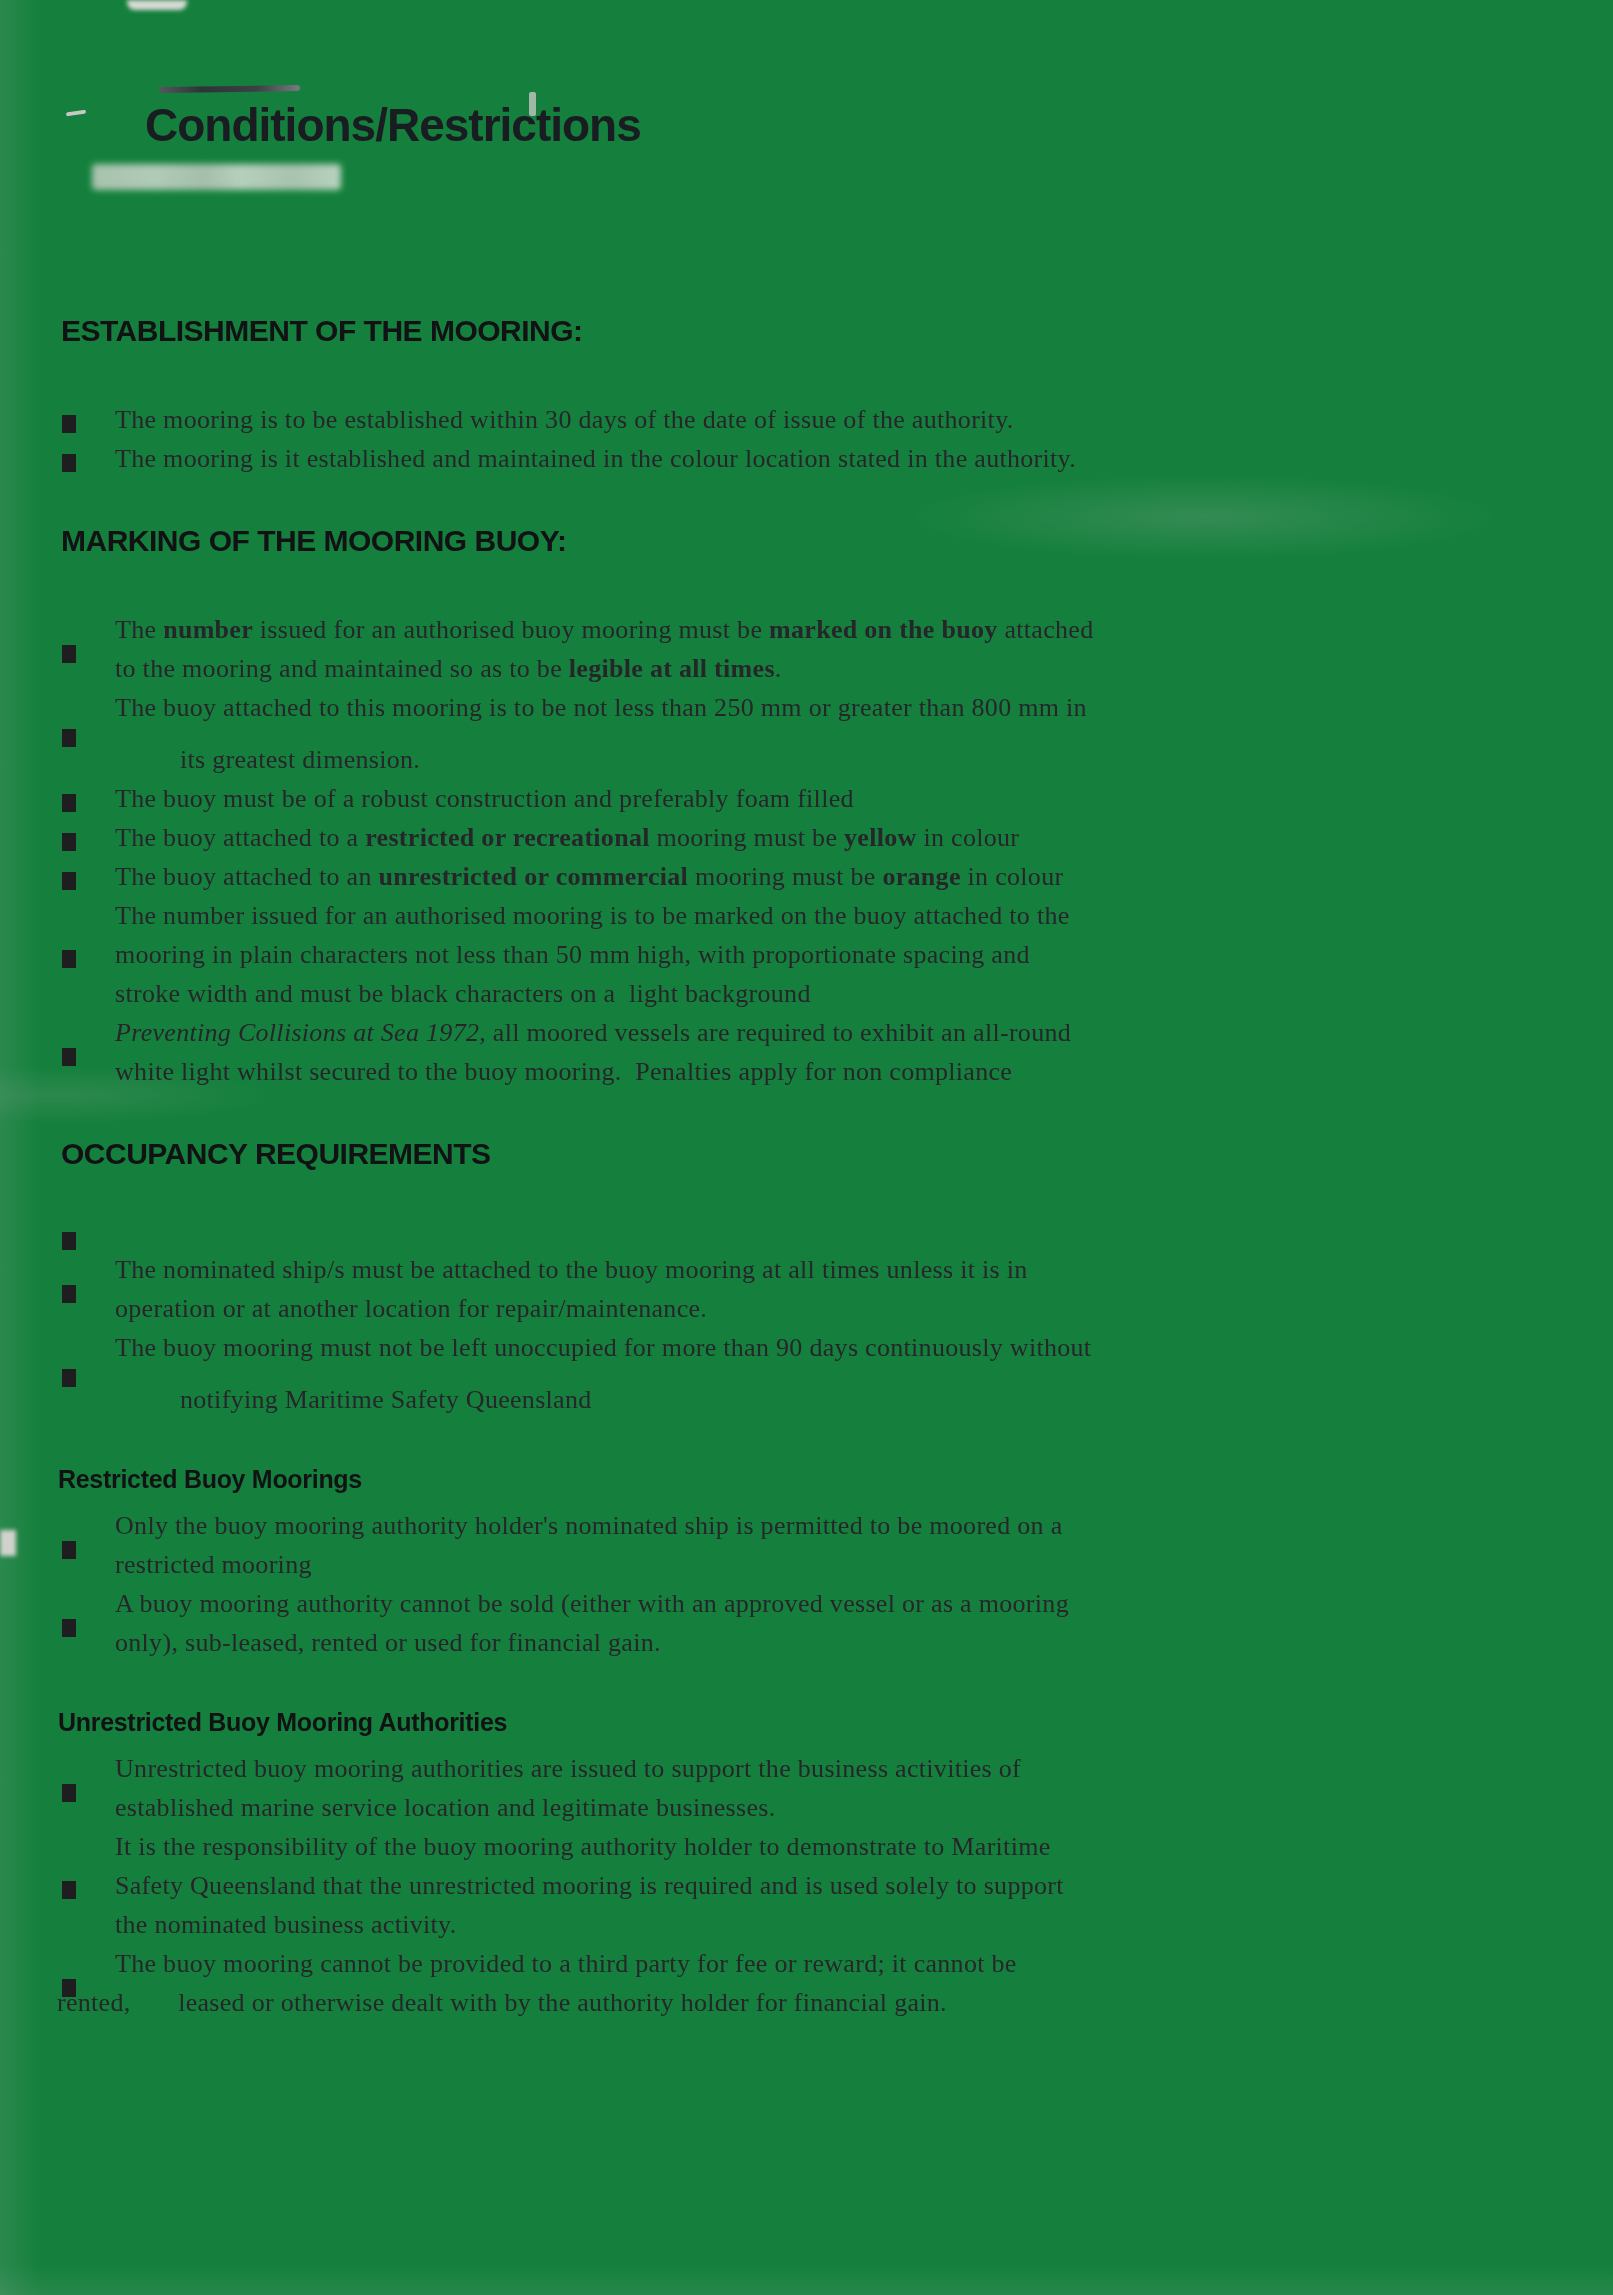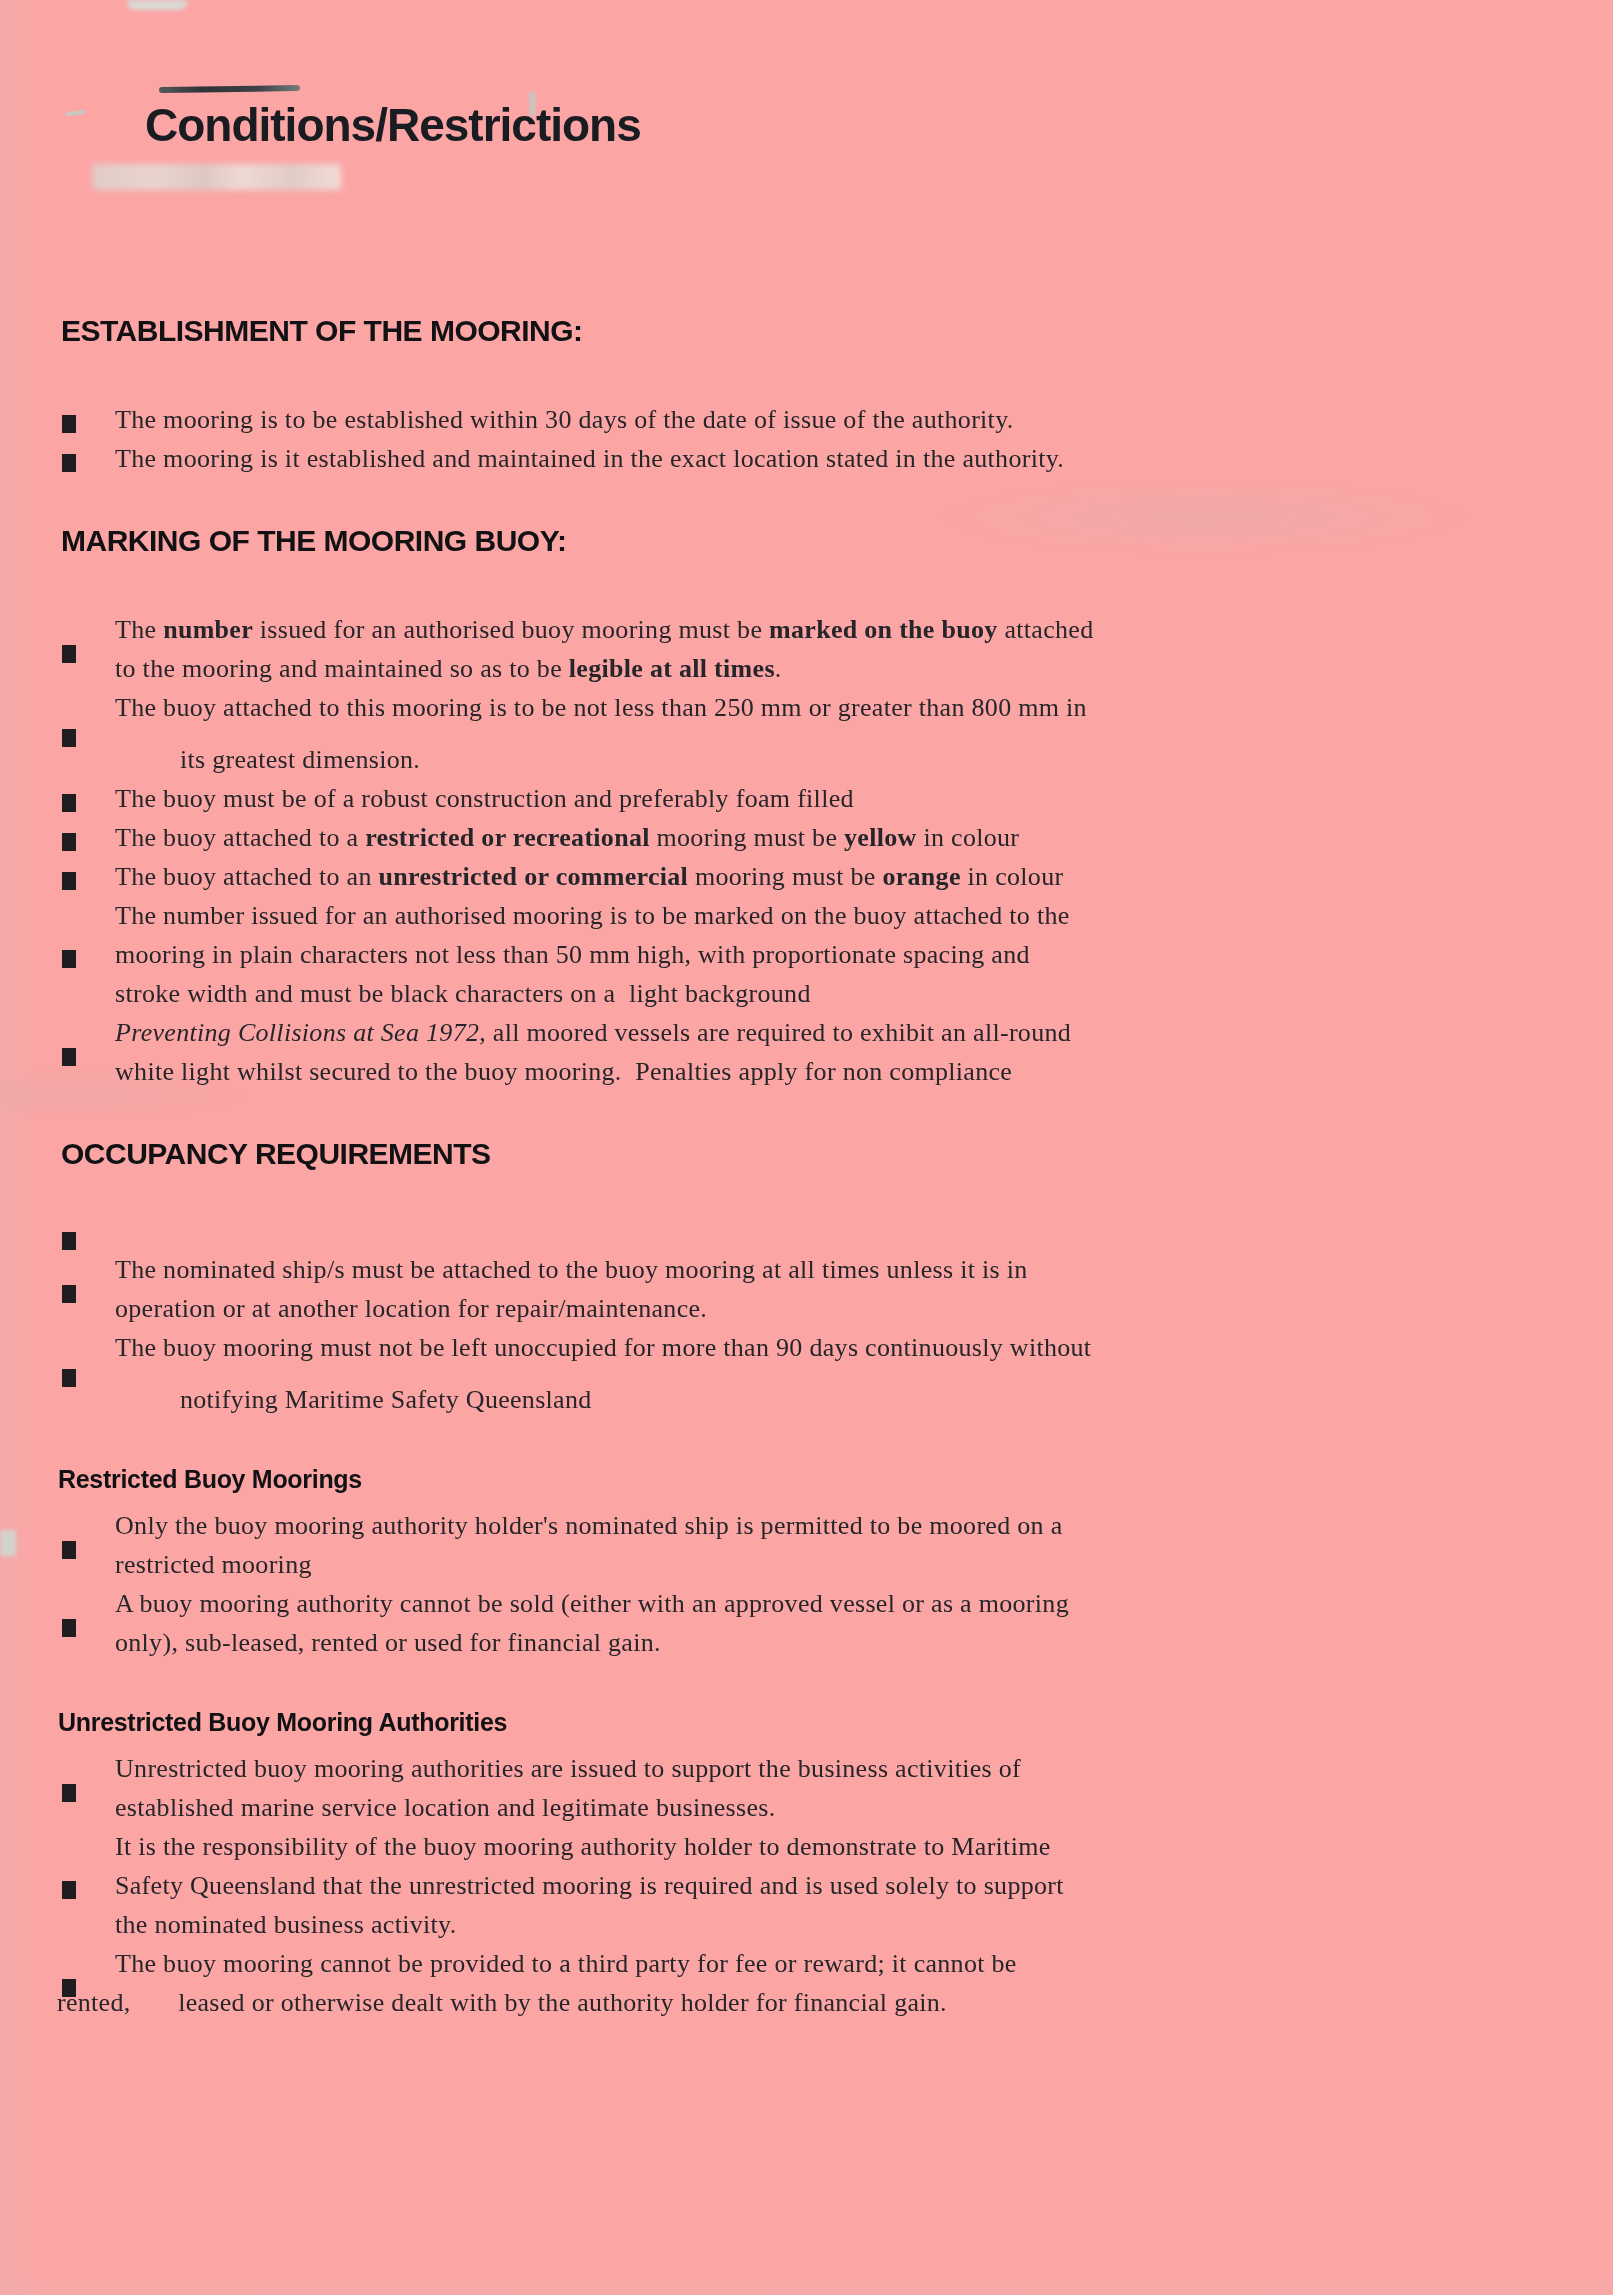--- a/index.html
+++ b/index.html
@@ -4,21 +4,21 @@
 <style>
   html,body{margin:0;padding:0;}
   body{
     width:1614px;height:2295px;
     background:#e8e8e6;
     font-family:"Liberation Serif", serif;
   }
   .page{
     position:relative;
     width:1614px;height:2295px;
-    background:#fca5a5;
+    background:#15803d;
     overflow:hidden;
     color:#26262a;
   }
   
   .page::before{
     content:"";position:absolute;inset:0;pointer-events:none;
     background:
       radial-gradient(ellipse 418px 60px at 1204px 517px, rgba(190,190,185,.18), transparent 70%),
       radial-gradient(ellipse 299px 40px at 60px 1095px, rgba(180,180,175,.15), transparent 70%),
       linear-gradient(90deg, rgba(200,200,196,.12), transparent 40px),
@@ -95,21 +95,21 @@
         <div class="heading-major">ESTABLISHMENT OF THE MOORING:</div>
         <div class="bullet-item">
           <span class="bullet-marker"></span>
           <div class="bullet-text">
             <div class="line"><span>The mooring is to be established within 30 days of the date of issue of the authority.</span></div>
           </div>
         </div>
         <div class="bullet-item">
           <span class="bullet-marker"></span>
           <div class="bullet-text">
-            <div class="line"><span>The mooring is it established and maintained in the exact location stated in the authority.</span></div>
+            <div class="line"><span>The mooring is it established and maintained in the colour location stated in the authority.</span></div>
           </div>
         </div>
       </section>
       <section class="doc-section">
         <div class="heading-major">MARKING OF THE MOORING BUOY:</div>
         <div class="bullet-item">
           <span class="bullet-marker"></span>
           <div class="bullet-text">
             <div class="line"><span>The </span><span class="b">number</span><span> issued for an authorised buoy mooring must be </span><span class="b">marked on the buoy</span><span> attached</span></div>
             <div class="line"><span>to the mooring and maintained so as to be </span><span class="b">legible at all times</span><span>.</span></div>

